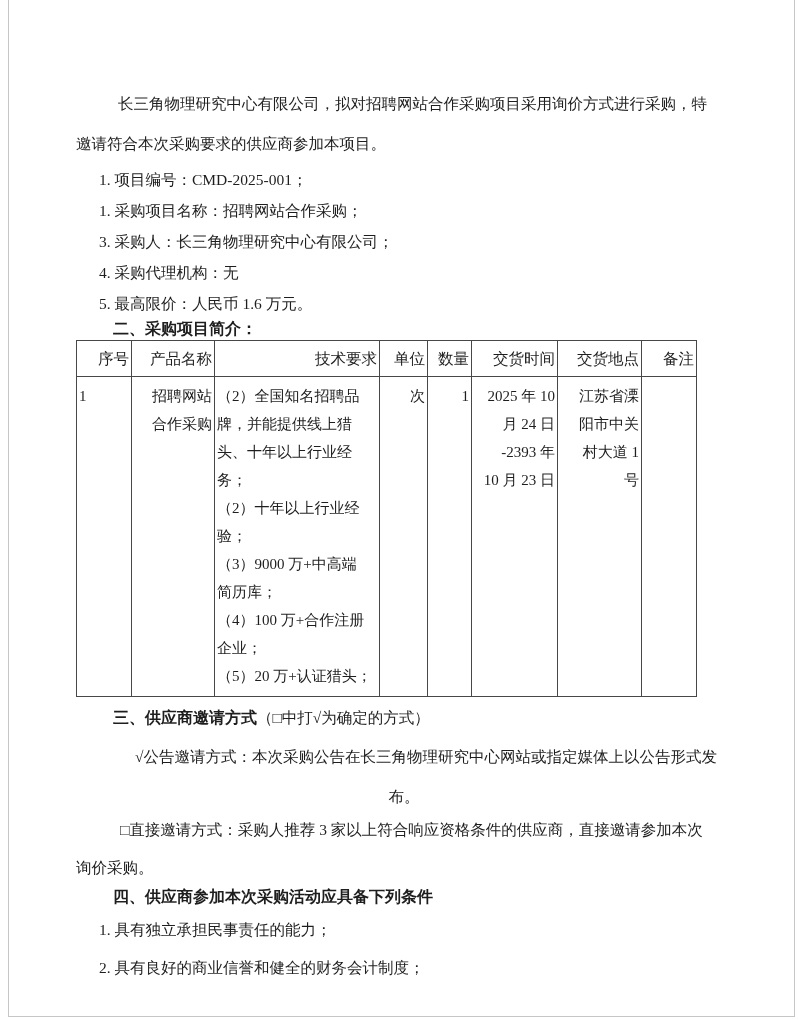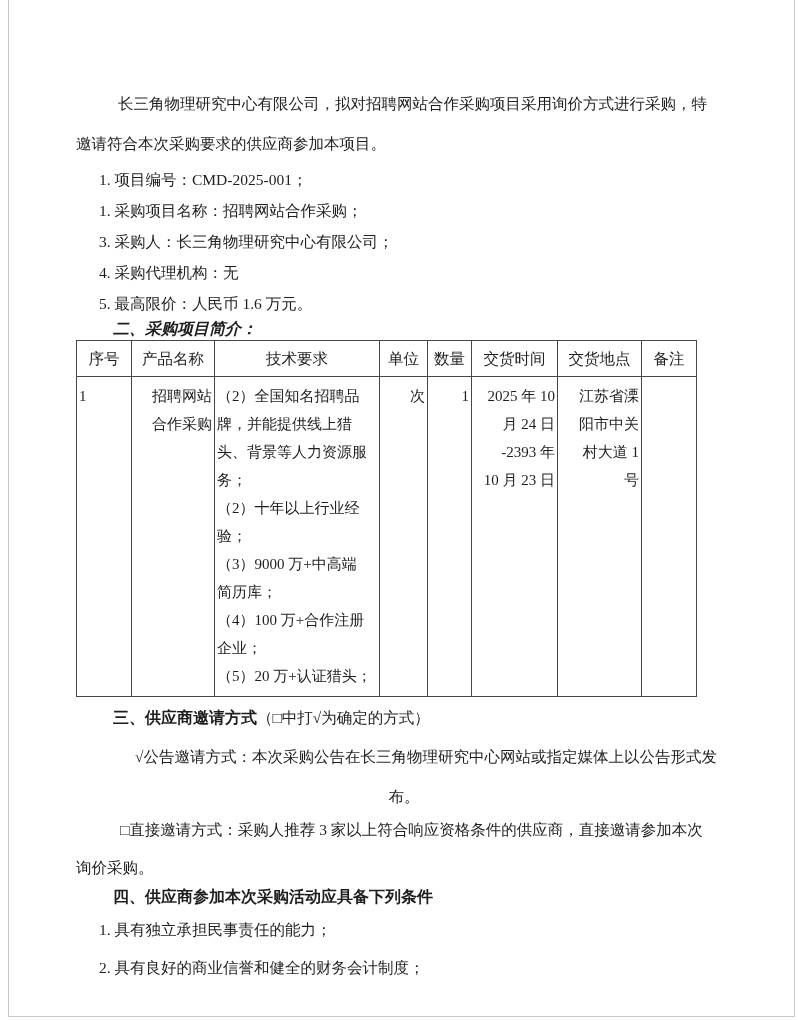--- a/index.html
+++ b/index.html
@@ -12,34 +12,34 @@
   .content { padding:86px 62px 0 67px; }
   .u { text-underline-offset:3px; }
 
   
   .para { font-size:15.5px; line-height:40px; }
   .para .first { padding-left:42px; }
 
   
   .heading { font-size:16px; font-weight:bold; padding-left:37px; }
   .h1 { line-height:30px; }
-  .h2 { line-height:20px;font-style:italic; }
+  .h2 { line-height:20px; }
   .h3 { line-height:26px; margin-top:8px; }
   .h3 .paren { font-weight:normal; font-size:15.5px; }
   .h4 { line-height:24px; margin-top:-2px; }
 
   
   .info-list { list-style:none; }
   .info-list li { font-size:15.5px; line-height:31px; padding-left:23px; }
 
   
   table.ptable { border-collapse:collapse; table-layout:fixed; width:620px; margin-top:1px; }
   table.ptable th, table.ptable td { border:1px solid #474747; }
   table.ptable th {
-    font-weight:normal; font-size:15.5px; text-align:center;
+    font-weight:normal; font-size:15.5px; text-align:right;
     padding:8px 2px; line-height:19px;
   }
   table.ptable td {
     vertical-align:top; font-size:15px; line-height:28px;
     padding:5px 2px 6px 2px;
   }
   td.c-seq { text-align:left; padding-left:7px; }
   td.c-center { text-align:right; }
   td.c-tech { text-align:left; padding-left:7px; padding-right:5px; }
 
@@ -100,21 +100,21 @@
       <tbody>
         <tr>
           <td class="c-seq">1</td>
           <td class="c-center">
             <div>招聘网站</div>
             <div>合作采购</div>
           </td>
           <td class="c-tech">
             <div>（2）全国知名招聘品</div>
             <div>牌，并能提供线上猎</div>
-            <div>头、背景等人力资源服</div>
+            <div>头、十年以上行业经</div>
             <div>务；</div>
             <div>（2）十年以上行业经</div>
             <div>验；</div>
             <div>（3）9000 万+中高端</div>
             <div>简历库；</div>
             <div>（4）100 万+合作注册</div>
             <div>企业；</div>
             <div>（5）20 万+认证猎头；</div>
           </td>
           <td class="c-center">次</td>

